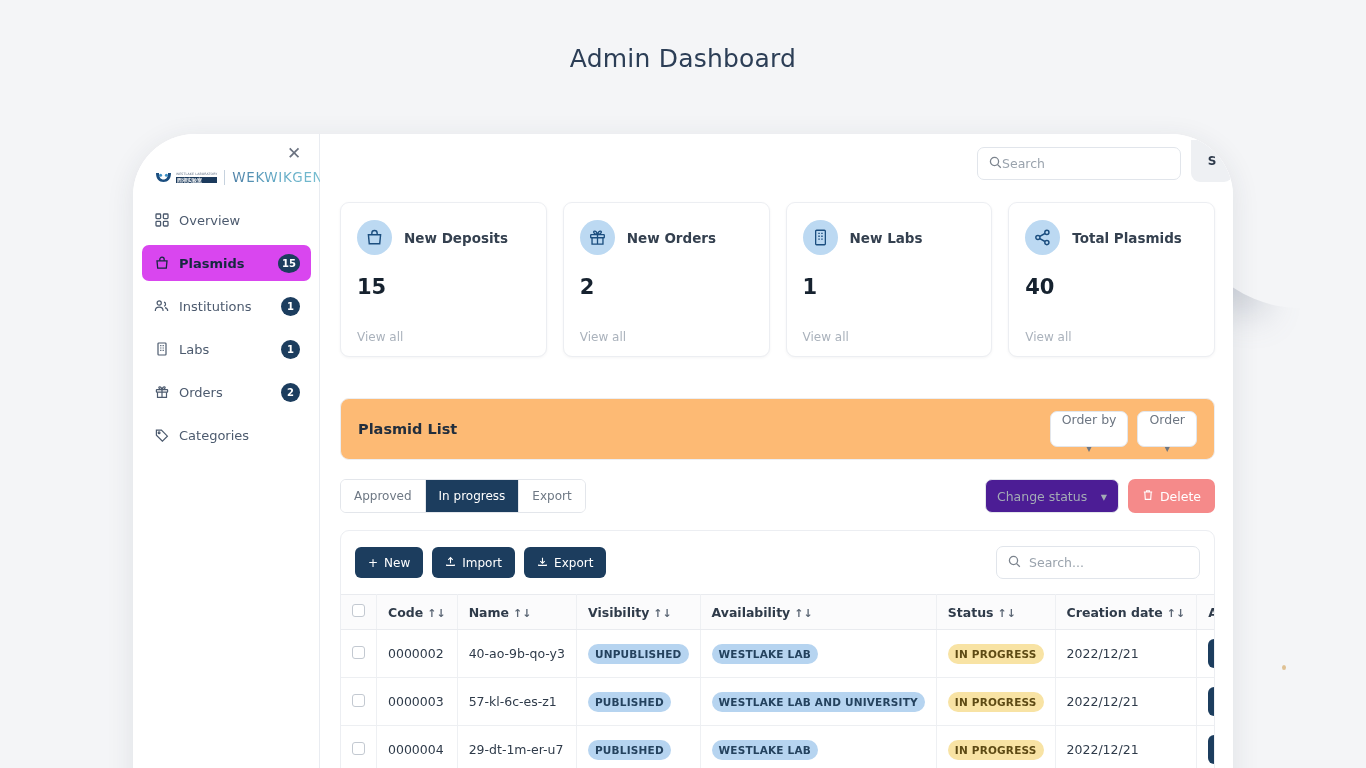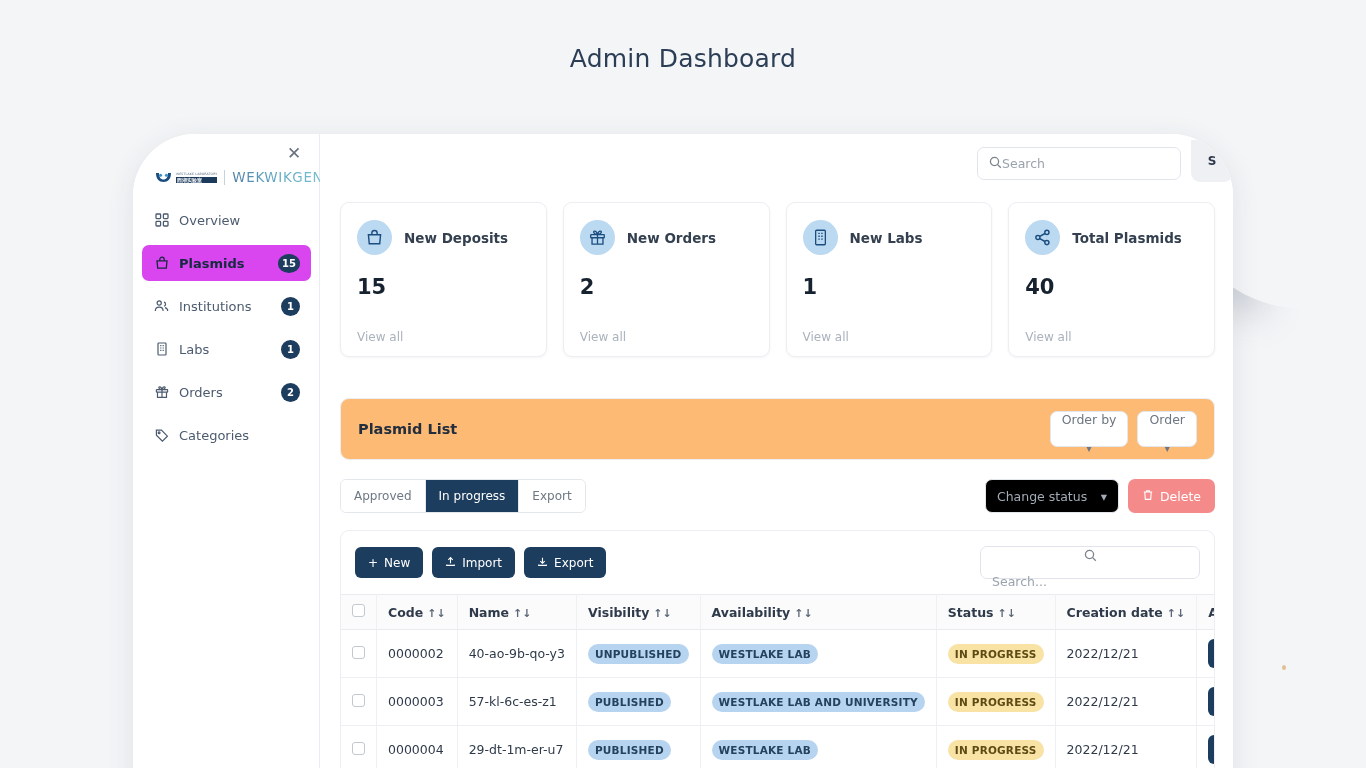--- a/index.html
+++ b/index.html
@@ -299,21 +299,21 @@
   .seg-btn:last-child { border-right: none; }
   .seg-btn.active {
     background: #1c3d5e;
     color: #ffffff;
   }
   .filter-spacer { flex: 1; }
   .status-sel {
     width: 134px; height: 34px;
     border: 1px solid #e3e6eb;
     border-radius: 7px;
-    background: #000000;
+    background: #4c1d95;
     display: flex; align-items: center;
     justify-content: space-between;
     padding: 0 11px;
     font-size: 12.5px;
     color: #a3abb5;
     cursor: pointer;
   }
   .del-btn {
     margin-left: 9px;
     height: 34px;
@@ -354,25 +354,25 @@
     border-radius: 6px;
     font-family: inherit;
     font-size: 12px;
     display: flex; align-items: center;
     gap: 6px;
     padding: 0 13px;
     cursor: pointer;
   }
   .tb-spacer { flex: 1; }
   .tbl-search {
-    width: 220px; height: 33px;
+    width: 204px; height: 33px;
     border: 1px solid #e1e5eb;
     border-radius: 7px;
     display: flex; align-items: center;
-    padding: 0 11px; gap: 8px; flex-direction: column;
+    padding: 0 11px; gap: 8px;
   }
   .tbl-search input {
     border: none; outline: none;
     font-family: inherit; font-size: 12.5px;
     color: #3b4757; width: 100%; background: transparent;
   }
   .tbl-search input::placeholder { color: #9aa3ad; }
 
   table { width: 100%; border-collapse: collapse; }
   thead th {

